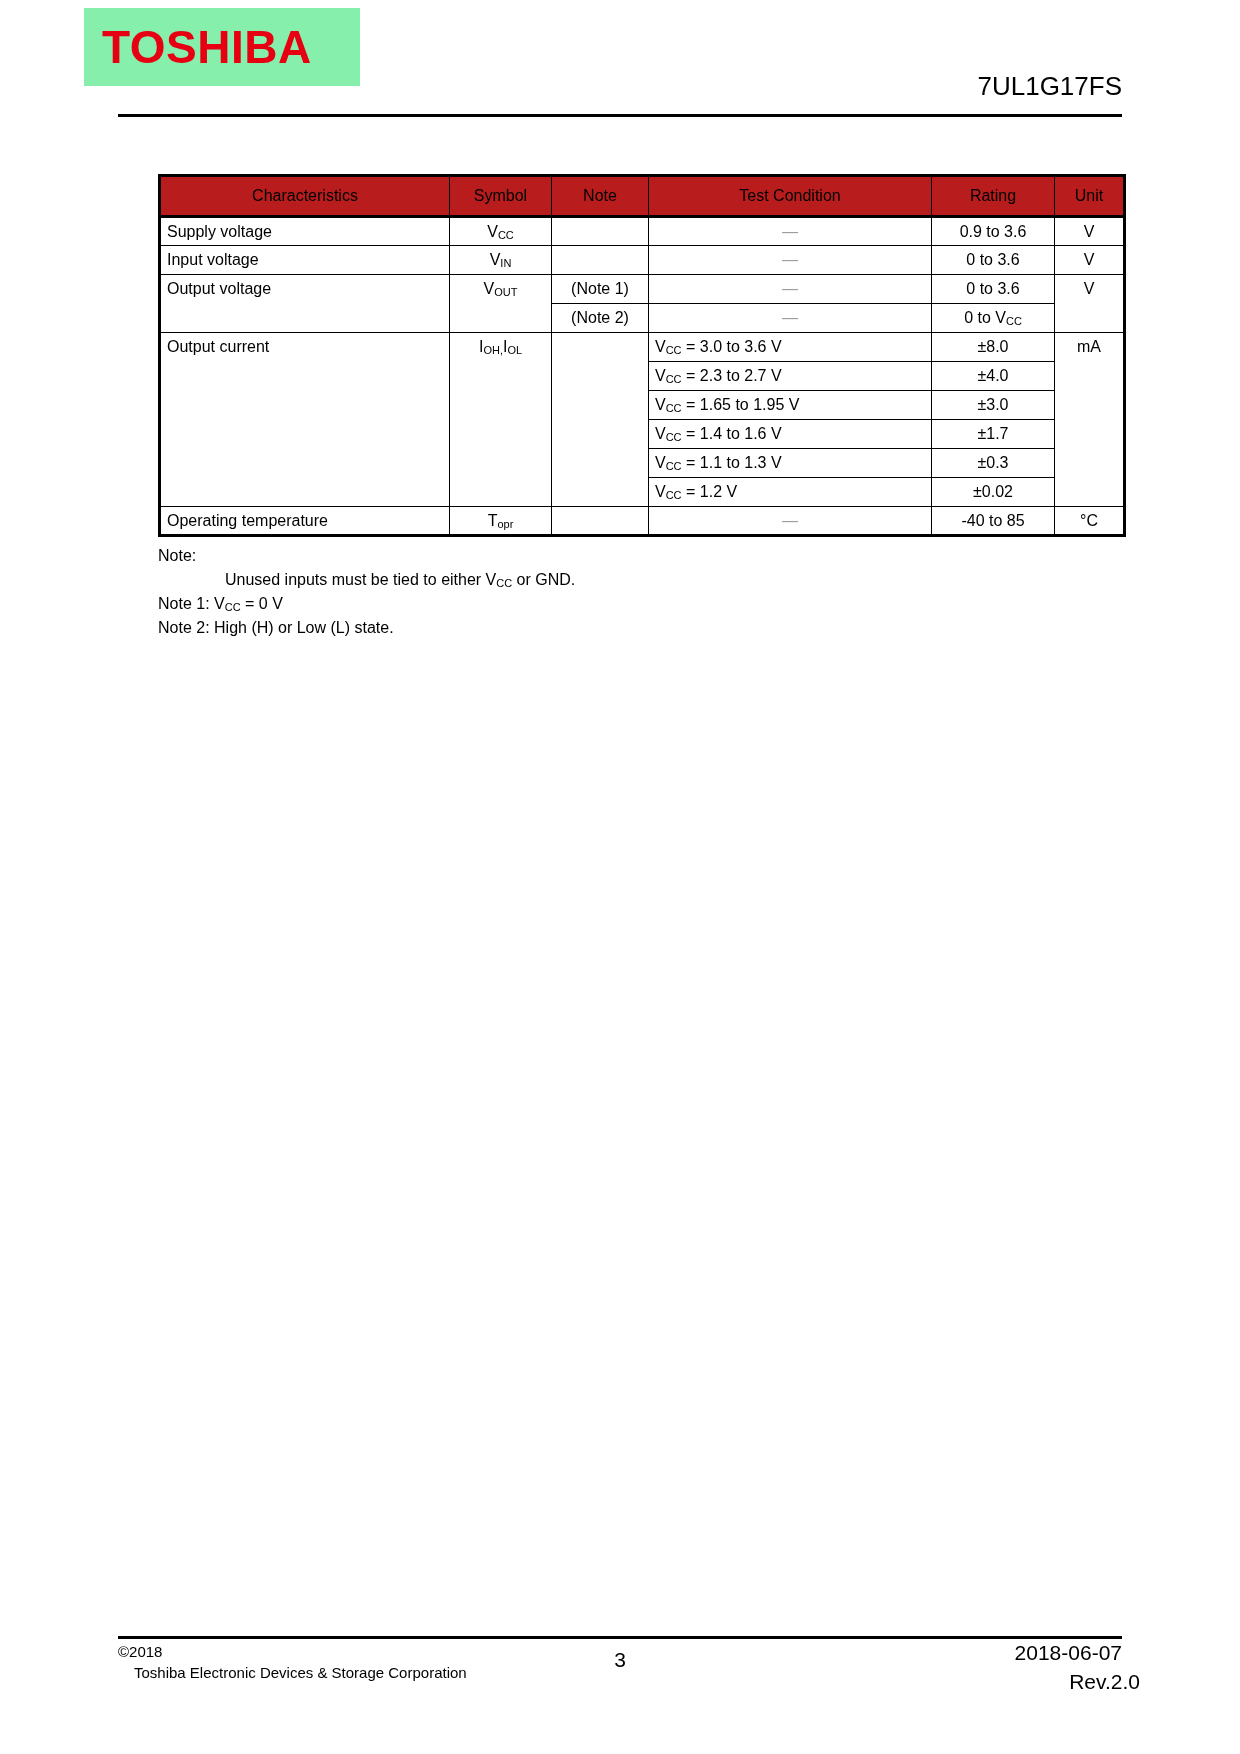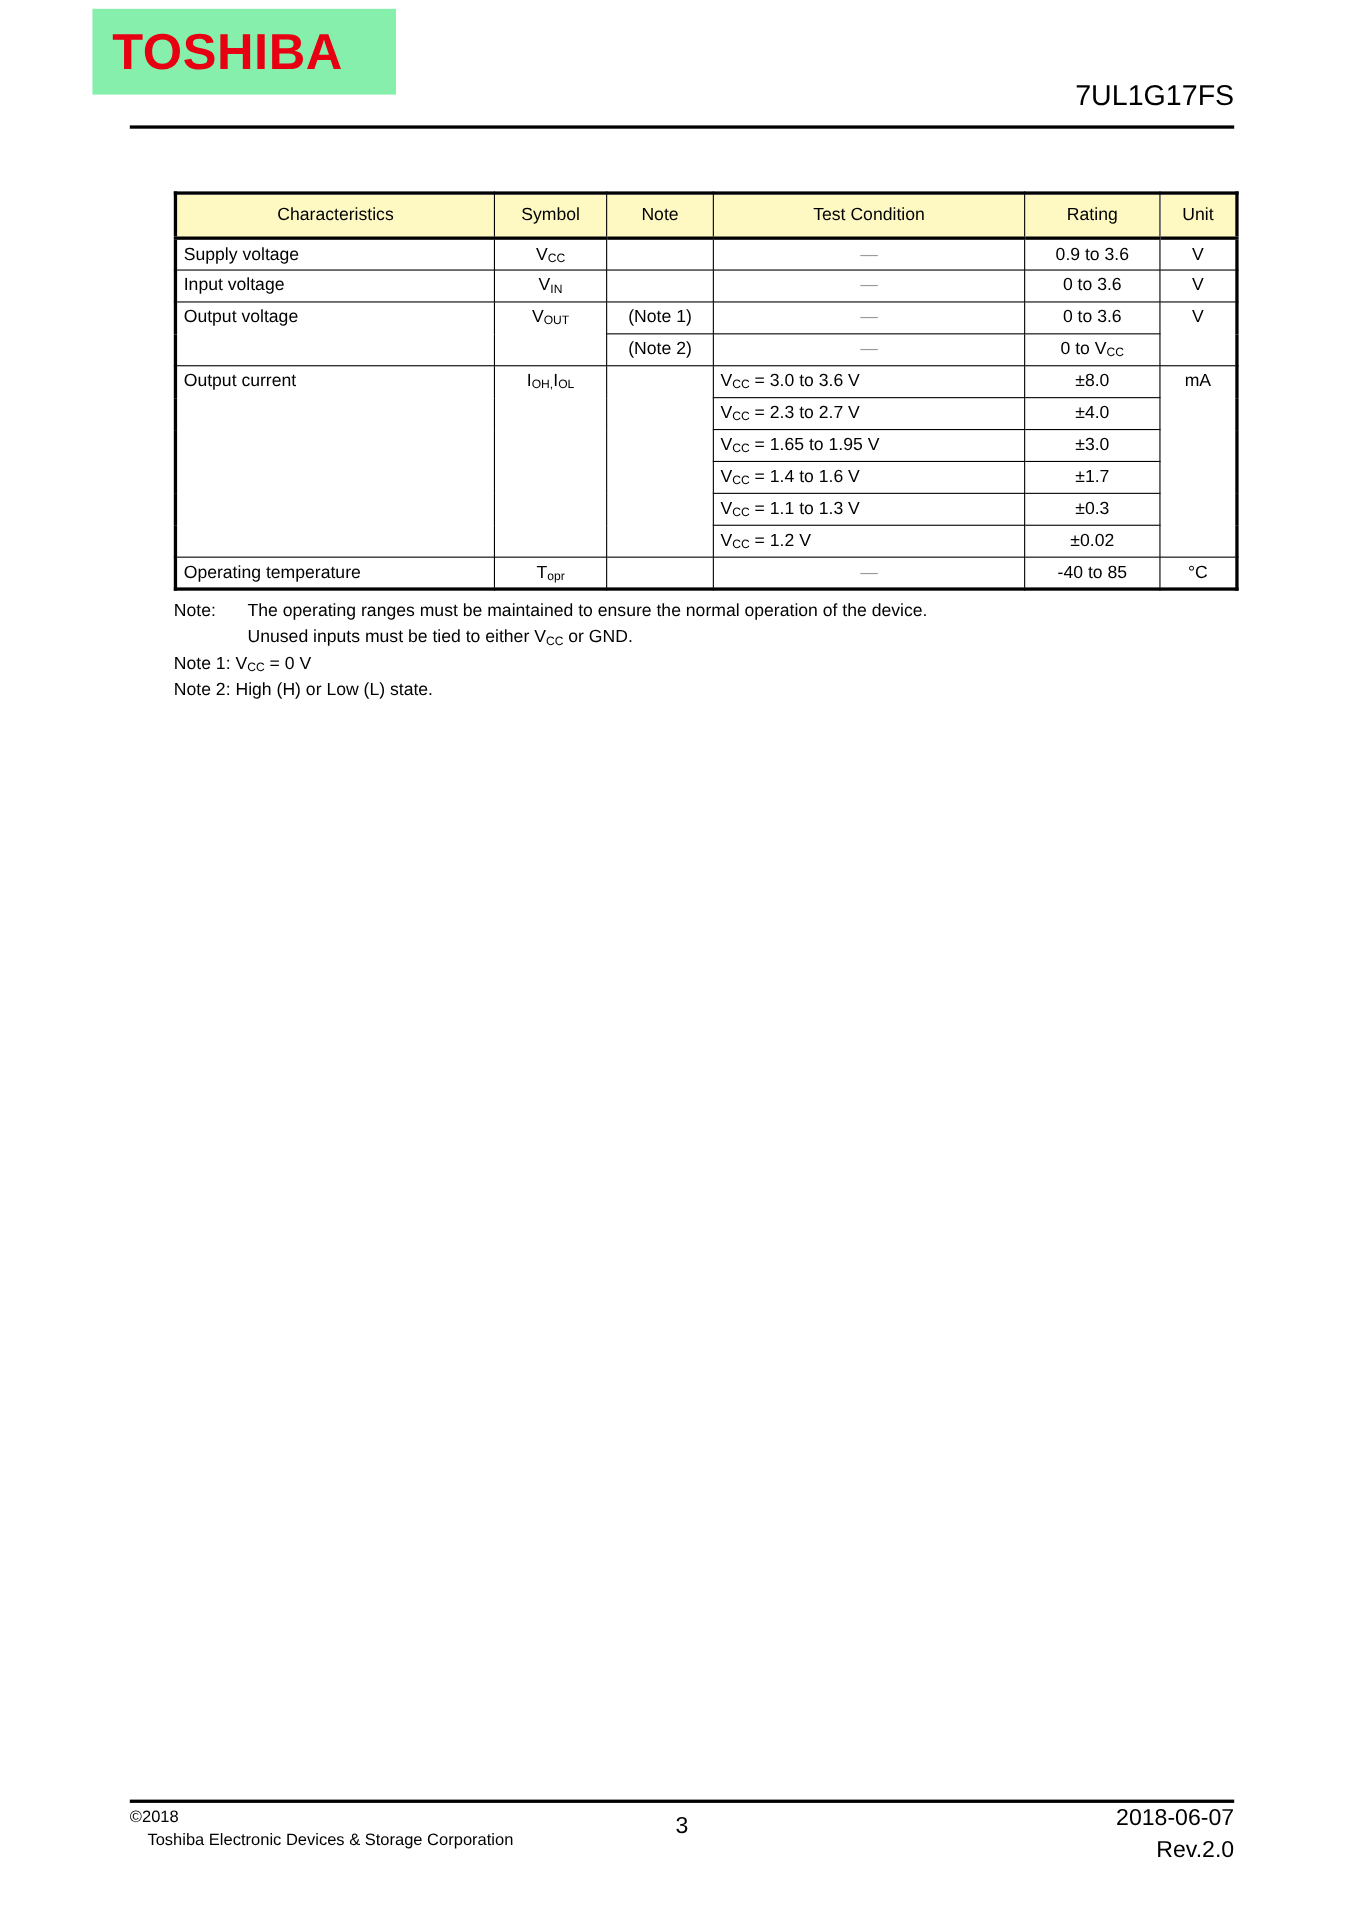--- a/index.html
+++ b/index.html
@@ -67,21 +67,21 @@
   }
   .ranges-table td, .ranges-table th {
     border: 1px solid #000;
     padding: 0;
     overflow: hidden;
     white-space: nowrap;
   }
   .ranges-table { border: 3px solid #000; }
   .ranges-table thead tr { height: 41px; }
   .ranges-table thead th {
-    background: #fef9c3;
+    background: #b91c1c;
     font-weight: normal;
     border-bottom: 3px solid #000;
     text-align: center;
   }
   .ranges-table tbody tr { height: 29px; }
   .al { text-align: left; padding-left: 6px !important; }
   .ac { text-align: center; }
   td.vspan { vertical-align: top; padding-top: 5px !important; }
   .dash { color: #9b9b9b; }
   sub {
@@ -96,21 +96,21 @@
   .n-line1 { left: 225px; top: 546px; }
   .n-line2 { left: 225px; top: 570px; }
   .n-line3 { left: 158px; top: 594px; }
   .n-line4 { left: 158px; top: 618px; }
 
   
   .footer-copyright { left: 118px; top: 1643px; font-size: 15px; }
   .footer-company { left: 134px; top: 1664px; font-size: 15px; }
   .footer-page { left: 0; top: 1648px; width: 1240px; text-align: center; font-size: 21px; }
   .footer-date { right: 118px; top: 1641px; font-size: 21px; text-align: center; }
-  .footer-rev { right: 118px; top: 1670px; font-size: 21px; text-align: right; }
+  .footer-rev { right: 100px; top: 1670px; font-size: 21px; text-align: right; }
 </style>
 </head>
 <body>
 
 <div class="page">
 
   <div class="logo-box">
     <span class="logo-text">TOSHIBA</span>
   </div>
   <div class="part-number">7UL1G17FS</div>
@@ -199,21 +199,20 @@
         <td class="ac"><span>T</span><sub>opr</sub></td>
         <td class="ac"></td>
         <td class="ac dash">—</td>
         <td class="ac">-40 to 85</td>
         <td class="ac">°C</td>
       </tr>
     </tbody>
   </table>
 
   <div class="abs note-text n-label-row1">Note:</div>
-  <div class="abs note-text n-line1">The operating ranges must be maintained to ensure the normal operation of the device.</div>
   <div class="abs note-text n-line2"><span>Unused inputs must be tied to either V</span><sub>CC</sub><span> or GND.</span></div>
   <div class="abs note-text n-line3"><span>Note 1: </span><span>V</span><sub>CC</sub><span> = 0 V</span></div>
   <div class="abs note-text n-line4"><span>Note 2: </span><span>High (H) or Low (L) state.</span></div>
 
   <div class="rule rule-footer"></div>
   <div class="abs footer-copyright">©2018</div>
   <div class="abs footer-company">Toshiba Electronic Devices &amp; Storage Corporation</div>
   <div class="abs footer-page">3</div>
   <div class="abs footer-date">2018-06-07</div>
   <div class="abs footer-rev">Rev.2.0</div>

